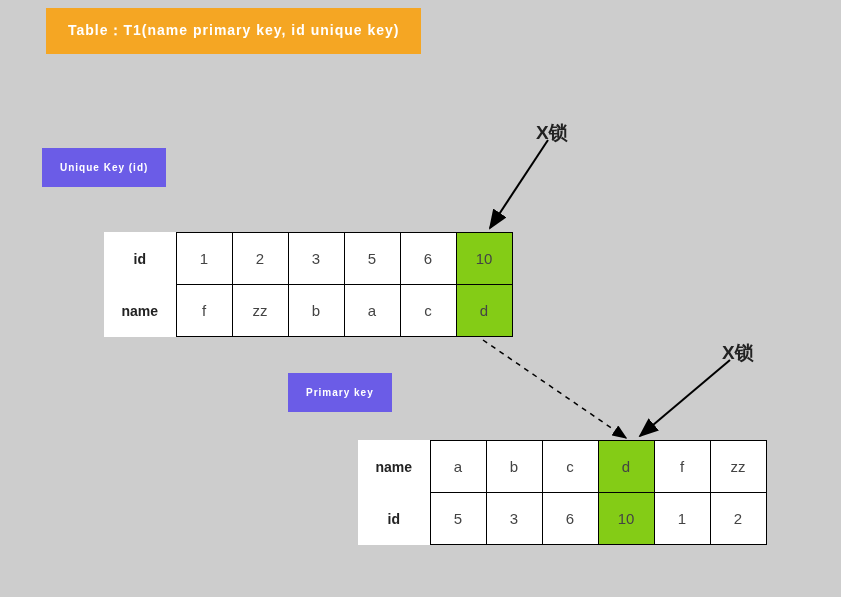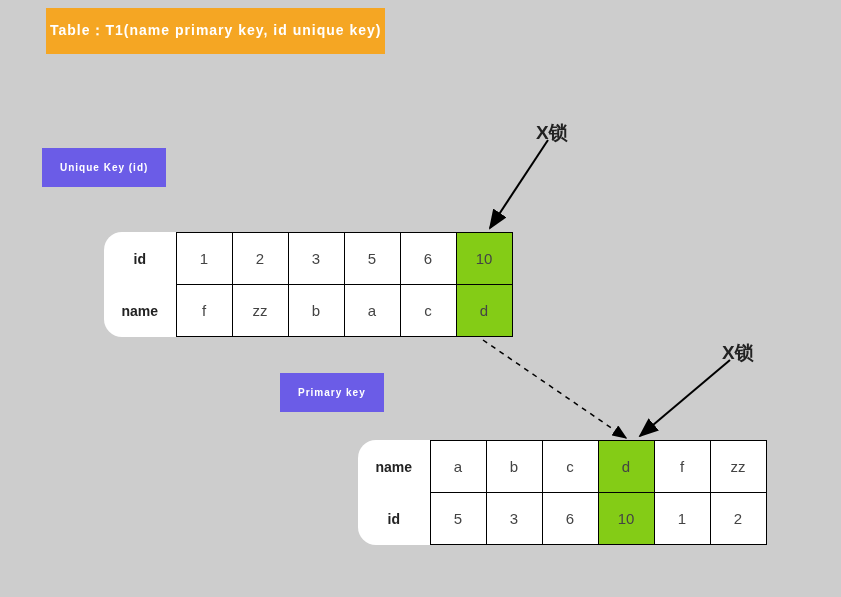--- a/index.html
+++ b/index.html
@@ -8,44 +8,43 @@
     width: 841px;
     height: 597px;
     background: #cdcdcd;
     font-family: Arial, "Microsoft YaHei", sans-serif;
     position: relative;
   }
   .title-box {
     position: absolute;
     left: 46px;
     top: 8px;
-    padding: 14px 4px;
+    padding: 14px 22px;
     background: #f5a623;
     color: #fff;
     font-weight: bold;
     font-size: 14px;
     letter-spacing: 1px;
   }
   .badge {
     position: absolute;
     background: #6b5ce7;
     color: #fff;
     font-weight: bold;
     font-size: 10px;
     padding: 14px 18px;
     letter-spacing: 1px;
   }
   .badge.unique { left: 42px; top: 148px; }
-  .badge.primary { left: 280px; top: 373px; }
+  .badge.primary { left: 288px; top: 373px; }
 
   .tbl {
     position: absolute;
     border-collapse: collapse;
     background: #fff;
-    border-radius: 18px;
   }
   .tbl td, .tbl th {
     border: 1px solid #000;
     width: 56px;
     height: 52px;
     text-align: center;
     vertical-align: middle;
     font-size: 15px;
     color: #444;
     background: #fff;

